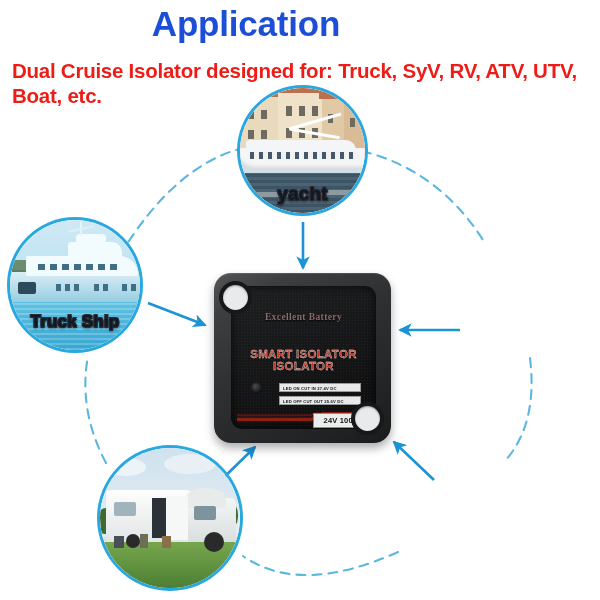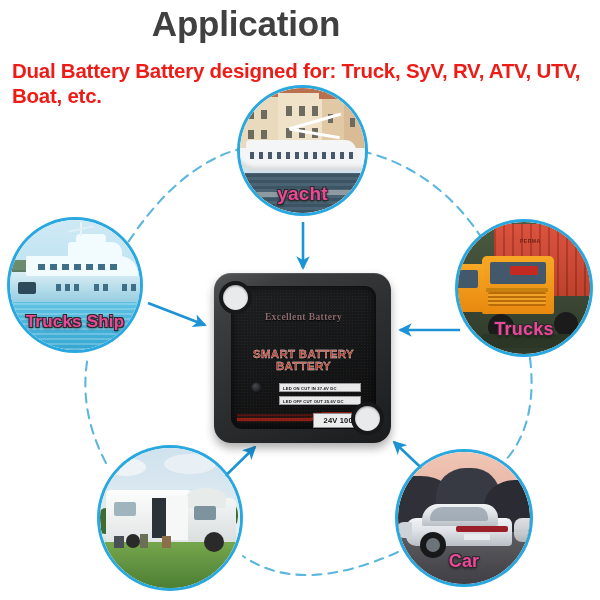--- a/index.html
+++ b/index.html
@@ -24,21 +24,21 @@
 
   
   #title {
     position: absolute;
     top: 2px;
     left: 0;
     width: 492px;
     text-align: center;
     font-size: 35px;
     font-weight: bold;
-    color: #404040;
+    color: #1d4ed8;
     letter-spacing: -0.2px;
     line-height: 44px;
   }
   #subtitle {
     position: absolute;
     top: 58px;
     left: 12px;
     width: 578px;
     font-size: 20.5px;
     font-weight: bold;
@@ -68,21 +68,21 @@
     inset: 0;
     border-radius: 50%;
     overflow: hidden;
   }
   .circle-label {
     position: absolute;
     left: 0;
     width: 100%;
     text-align: center;
     font-weight: bold;
-    color: #ec4899;
+    color: #0f172a;
     z-index: 6;
     text-shadow:
       1px 1px 0 #2b2b2b, -1px 1px 0 #2b2b2b,
       1px -1px 0 #2b2b2b, -1px -1px 0 #2b2b2b,
       0 2px 3px rgba(0,0,0,.55);
     letter-spacing: 0.2px;
   }
 
   
   .sky-yacht { position:absolute; inset:0; background:linear-gradient(#bcd7e8 0%, #cfe0ea 22%, #cfe0ea 100%); }
@@ -249,21 +249,21 @@
     background: radial-gradient(circle at 35% 32%, #4a4c50, #202225 65%, #121315);
     box-shadow: inset 0 0 3px rgba(0,0,0,.9);
   }
 </style>
 </head>
 <body>
 
 <div id="page">
 
   <div id="title">Application</div>
-  <div id="subtitle">Dual Battery Battery designed for: Truck, SyV, RV, ATV, UTV, Boat, etc.</div>
+  <div id="subtitle">Dual Cruise Isolator designed for: Truck, SyV, RV, ATV, UTV, Boat, etc.</div>
 
   <svg id="connectors" viewBox="0 0 600 600">
     <defs>
       <marker id="ah" viewBox="0 0 10 10" refX="8.6" refY="5" markerWidth="5.2" markerHeight="5.2" orient="auto-start-reverse">
         <path d="M 0 0 L 10 5 L 0 10 L 2.6 5 z" fill="#1b93d4"></path>
       </marker>
     </defs>
 
     <g>
       <path d="M 120 255 Q 175 165 243 148" fill="none" stroke="#5bb7dd" stroke-width="2.1" stroke-dasharray="9,7" stroke-linecap="round"></path>
@@ -337,63 +337,24 @@
       <div style="position:absolute; left:8px; top:62px; width:18px; height:12px; background:#2c4a5a; border-radius:2px;"></div>
       <div class="cs-win" style="left:46px; top:64px; width:5px; height:7px;"></div>
       <div class="cs-win" style="left:55px; top:64px; width:5px; height:7px;"></div>
       <div class="cs-win" style="left:64px; top:64px; width:5px; height:7px;"></div>
       <div class="cs-win" style="left:84px; top:64px; width:5px; height:7px;"></div>
       <div class="cs-win" style="left:93px; top:64px; width:5px; height:7px;"></div>
       <div class="cs-win" style="left:112px;top:64px; width:5px; height:7px;"></div>
       <div class="cs-win" style="left:121px;top:64px; width:5px; height:7px;"></div>
       <div class="cs-water" style="height:48px; background:repeating-linear-gradient(0deg, rgba(255,255,255,.22) 0 2px, rgba(0,0,0,0) 2px 5px), linear-gradient(#5fc2e3,#35a6d1);"></div>
     </div>
-    <div class="circle-label" style="bottom:18px; font-size:17px;">Trucks Ship</div>
+    <div class="circle-label" style="bottom:18px; font-size:17px;">Truck Ship</div>
   </div>
 
-  <div class="photo-circle" id="circle-trucks" style="left:458px; top:222px; width:132px; height:132px;">
-    <div class="photo-inner">
-      <div class="tr-bg"></div>
-      <div class="tr-container" style="left:36px; top:2px; width:100px; height:72px;">
-        <div class="tr-ribs"></div>
-      </div>
-      <div class="tr-text" style="left:62px; top:16px;">PERMA</div>
-      <div class="tr-cab" style="left:24px; top:34px; width:72px; height:58px;"></div>
-      <div class="tr-cab" style="left:-6px; top:42px; width:32px; height:48px; border-radius:3px;"></div>
-      <div class="tr-wind" style="left:32px; top:40px; width:56px; height:22px;"></div>
-      <div class="tr-wind" style="left:-2px; top:48px; width:22px; height:18px;"></div>
-      <div style="position:absolute; left:52px; top:44px; width:28px; height:9px; background:#c22a22; border-radius:1px;"></div>
-      <div class="tr-grille" style="left:30px; top:70px; width:58px; height:14px; border-radius:2px;"></div>
-      <div style="position:absolute; left:28px; top:66px; width:62px; height:4px; background:#c8810f;"></div>
-      <div class="tr-wheel" style="left:30px; top:92px; width:26px; height:26px;"></div>
-      <div class="tr-wheel" style="left:96px; top:90px; width:24px; height:24px;"></div>
-      <div style="position:absolute; left:24px; bottom:6px; width:112px; height:14px; background:#2b3626;"></div>
-    </div>
-    <div class="circle-label" style="bottom:14px; font-size:18px;">Trucks</div>
-  </div>
-
-  <div class="photo-circle" id="circle-car" style="left:398px; top:452px; width:132px; height:132px;">
-    <div class="photo-inner">
-      <div class="car-sky"></div>
-      <div class="car-mtn" style="left:-12px; top:24px; width:70px; height:54px; border-radius:40% 50% 0 0; background:#2f3038;"></div>
-      <div class="car-mtn" style="left:38px;  top:16px; width:64px; height:62px; border-radius:46% 44% 0 0; background:#383a43;"></div>
-      <div class="car-mtn" style="left:86px;  top:28px; width:62px; height:52px; border-radius:50% 40% 0 0; background:#2b2c33;"></div>
-      <div class="car-ground" style="height:52px;"></div>
-      <div class="car-body" style="left:8px; top:66px; width:106px; height:28px; border-radius:10px 6px 4px 10px;"></div>
-      <div class="car-body" style="left:24px; top:52px; width:76px; height:22px; border-radius:16px 14px 2px 2px;"></div>
-      <div class="car-glass" style="left:32px; top:55px; width:58px; height:14px; border-radius:12px 10px 2px 2px; opacity:.85;"></div>
-      <div class="car-light" style="left:58px; top:74px; width:52px; height:6px;"></div>
-      <div style="position:absolute; left:66px; top:82px; width:26px; height:6px; background:#e9ecef; border-radius:1px;"></div>
-      <div class="car-wheel" style="left:22px; top:80px; width:26px; height:26px;"></div>
-      <div class="car-wheel" style="left:28px; top:86px; width:14px; height:14px; background:#6d7479;"></div>
-      <div style="position:absolute; left:-2px; top:70px; width:16px; height:16px; background:#cdd3d8; border-radius:8px 2px 2px 8px;"></div>
-      <div class="car-body" style="left:116px; top:66px; width:24px; height:24px; border-radius:8px; opacity:.9;"></div>
-    </div>
-    <div class="circle-label" style="bottom:12px; font-size:18px;">Car</div>
-  </div>
+
 
   <div class="photo-circle" id="circle-rv" style="left:100px; top:448px; width:140px; height:140px;">
     <div class="photo-inner">
       <div class="rv-sky"></div>
       <div style="position:absolute; left:6px; top:10px; width:40px; height:18px; background:#f2f6f8; border-radius:50%; opacity:.85;"></div>
       <div style="position:absolute; left:64px; top:6px; width:52px; height:20px; background:#eef3f6; border-radius:50%; opacity:.8;"></div>
       <div class="rv-grass" style="height:46px;"></div>
       <div class="rv-tree" style="left:116px; top:52px; width:22px; height:30px;"></div>
       <div class="rv-tree" style="left:-4px;  top:60px; width:20px; height:26px;"></div>
       <div class="rv-body" style="left:6px; top:42px; width:86px; height:52px;"></div>
@@ -409,21 +370,21 @@
       <div style="position:absolute; left:40px; top:86px; width:8px; height:14px; background:#6b6f55;"></div>
       <div style="position:absolute; left:62px; top:88px; width:9px; height:12px; background:#8a6f4a;"></div>
     </div>
   </div>
 
   <div id="device">
     <div id="device-shell"></div>
 
     <div id="device-face">
       <div id="brand-text">Excellent Battery</div>
-      <div id="model-text">SMART BATTERY BATTERY</div>
+      <div id="model-text">SMART ISOLATOR ISOLATOR</div>
 
       <div id="led-dot"></div>
 
       <div class="spec-line" id="spec-1">LED ON CUT IN 27.4V DC</div>
       <div class="spec-line" id="spec-2">LED OFF CUT OUT 25.6V DC</div>
 
       <svg id="stripe" viewBox="0 0 150 11" preserveAspectRatio="none">
         <path d="M 0 7.5 L 74 7.5 L 86 1.5 L 150 1.5" fill="none" stroke="#8e1f14" stroke-width="3.4"></path>
         <path d="M 0 3.2 L 74 3.2 L 86 -2 L 150 -2" fill="none" stroke="#5a1510" stroke-width="2"></path>
       </svg>

